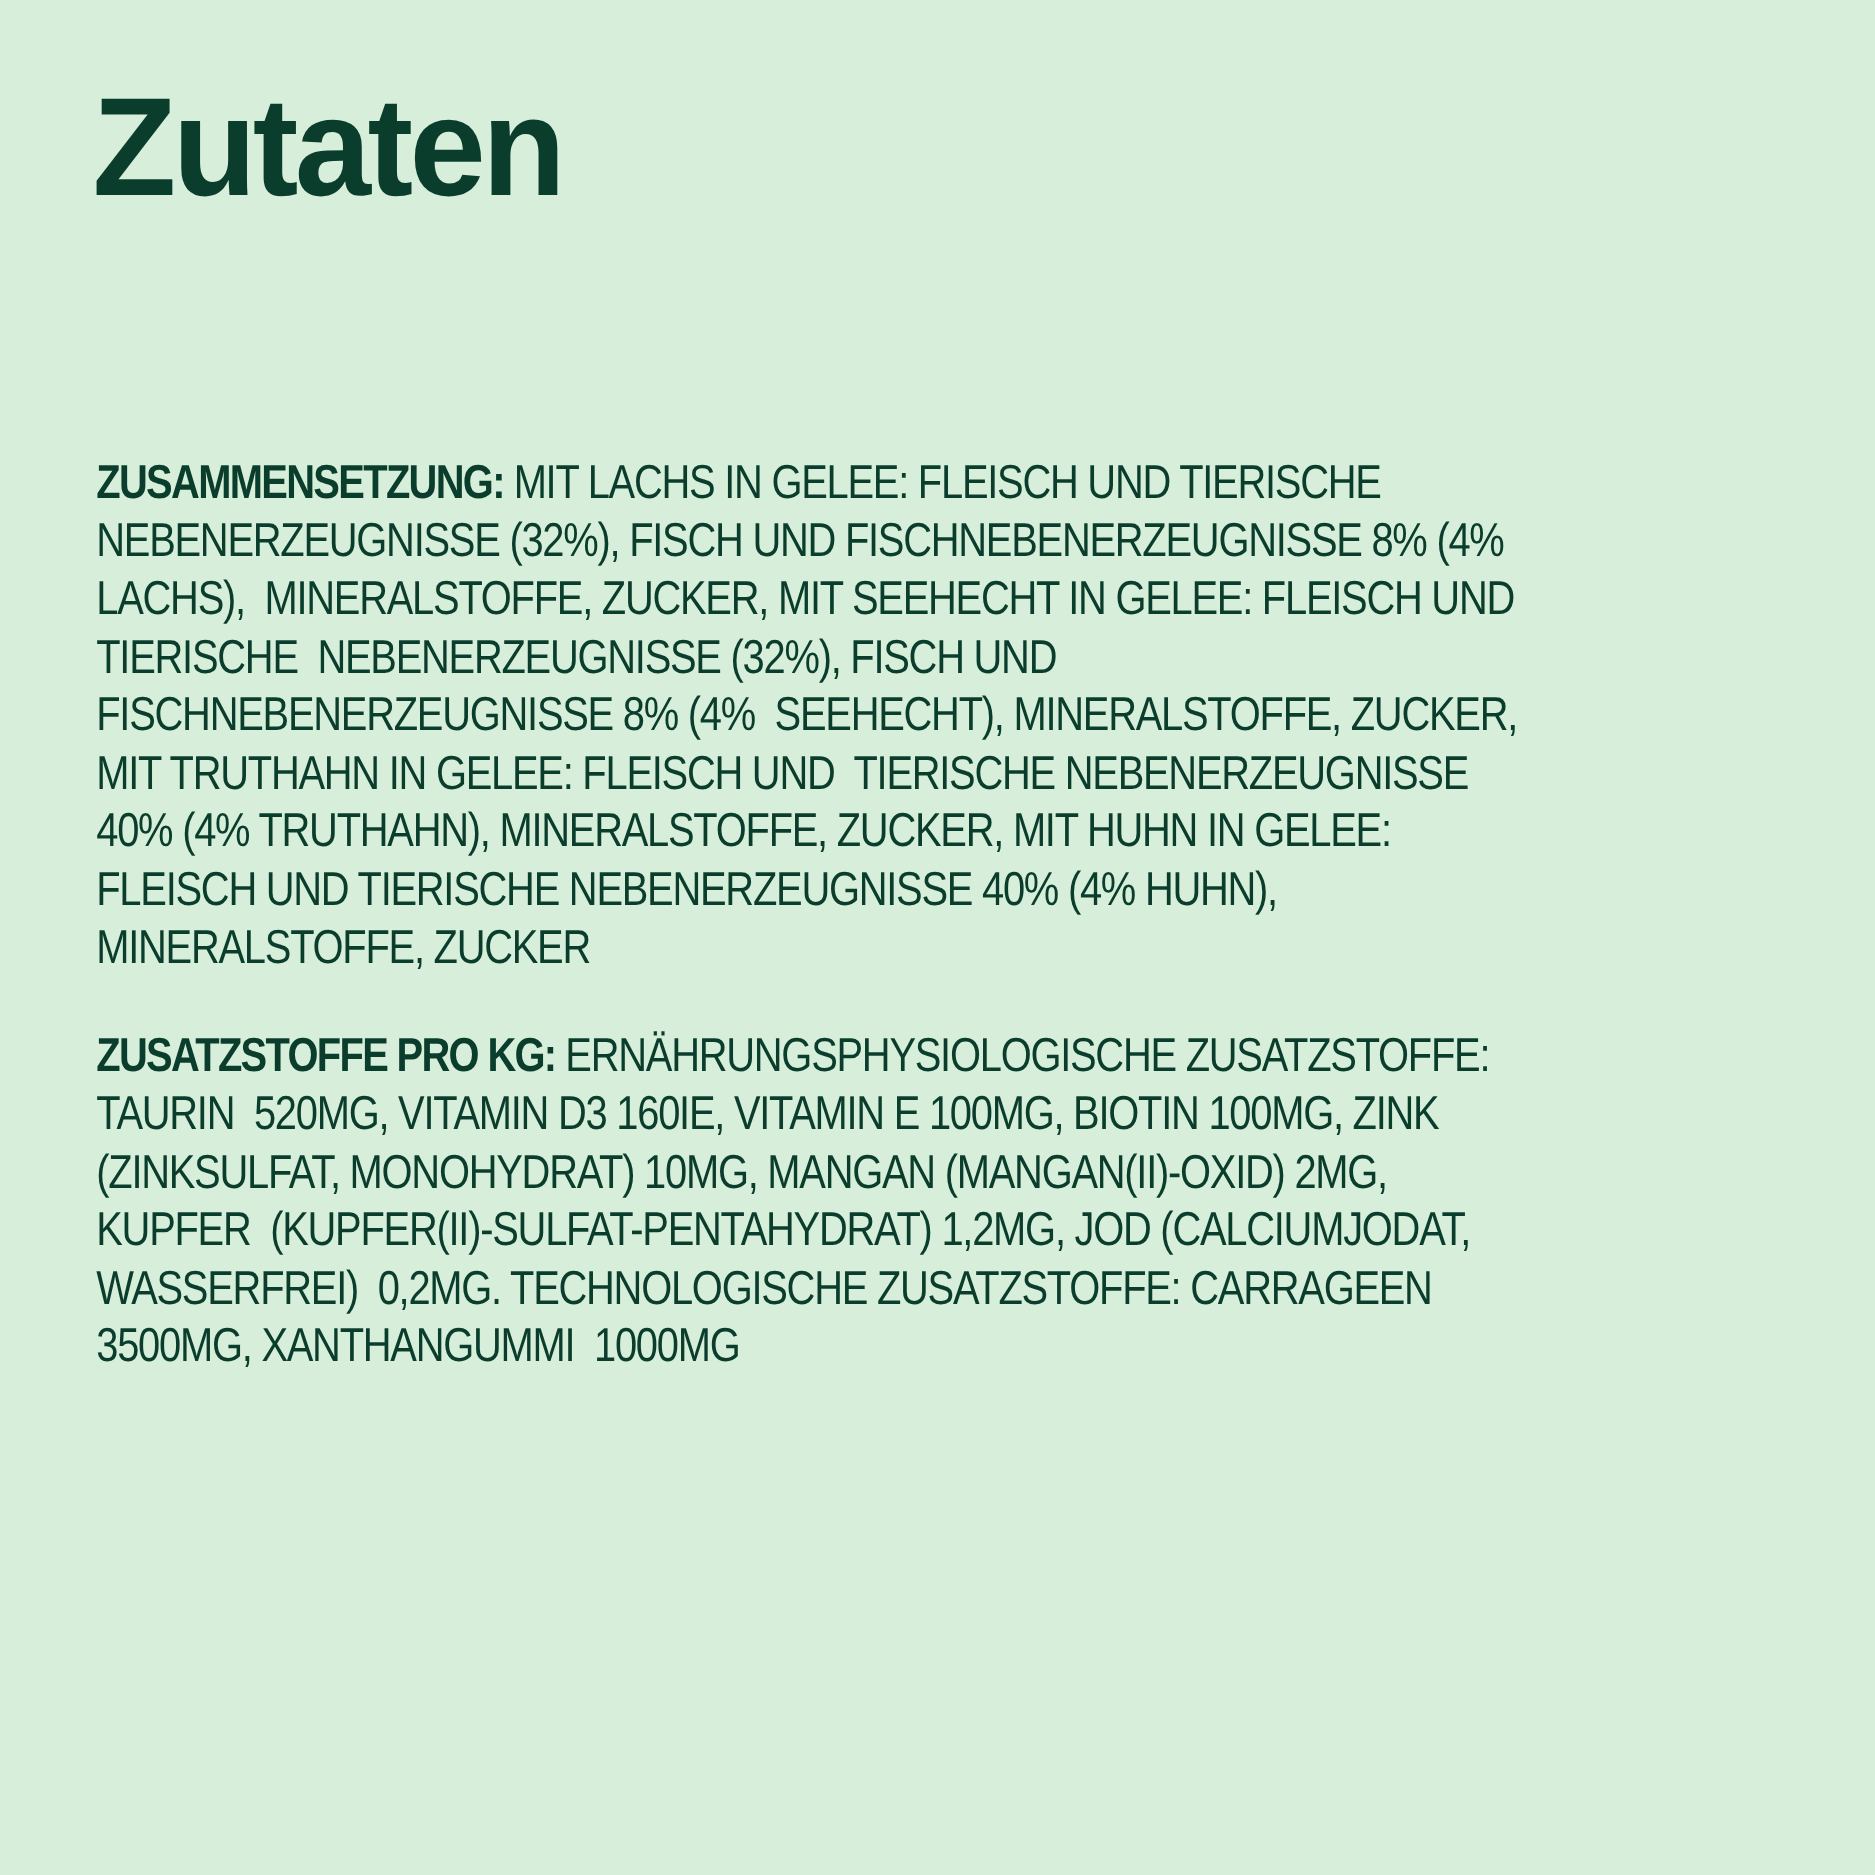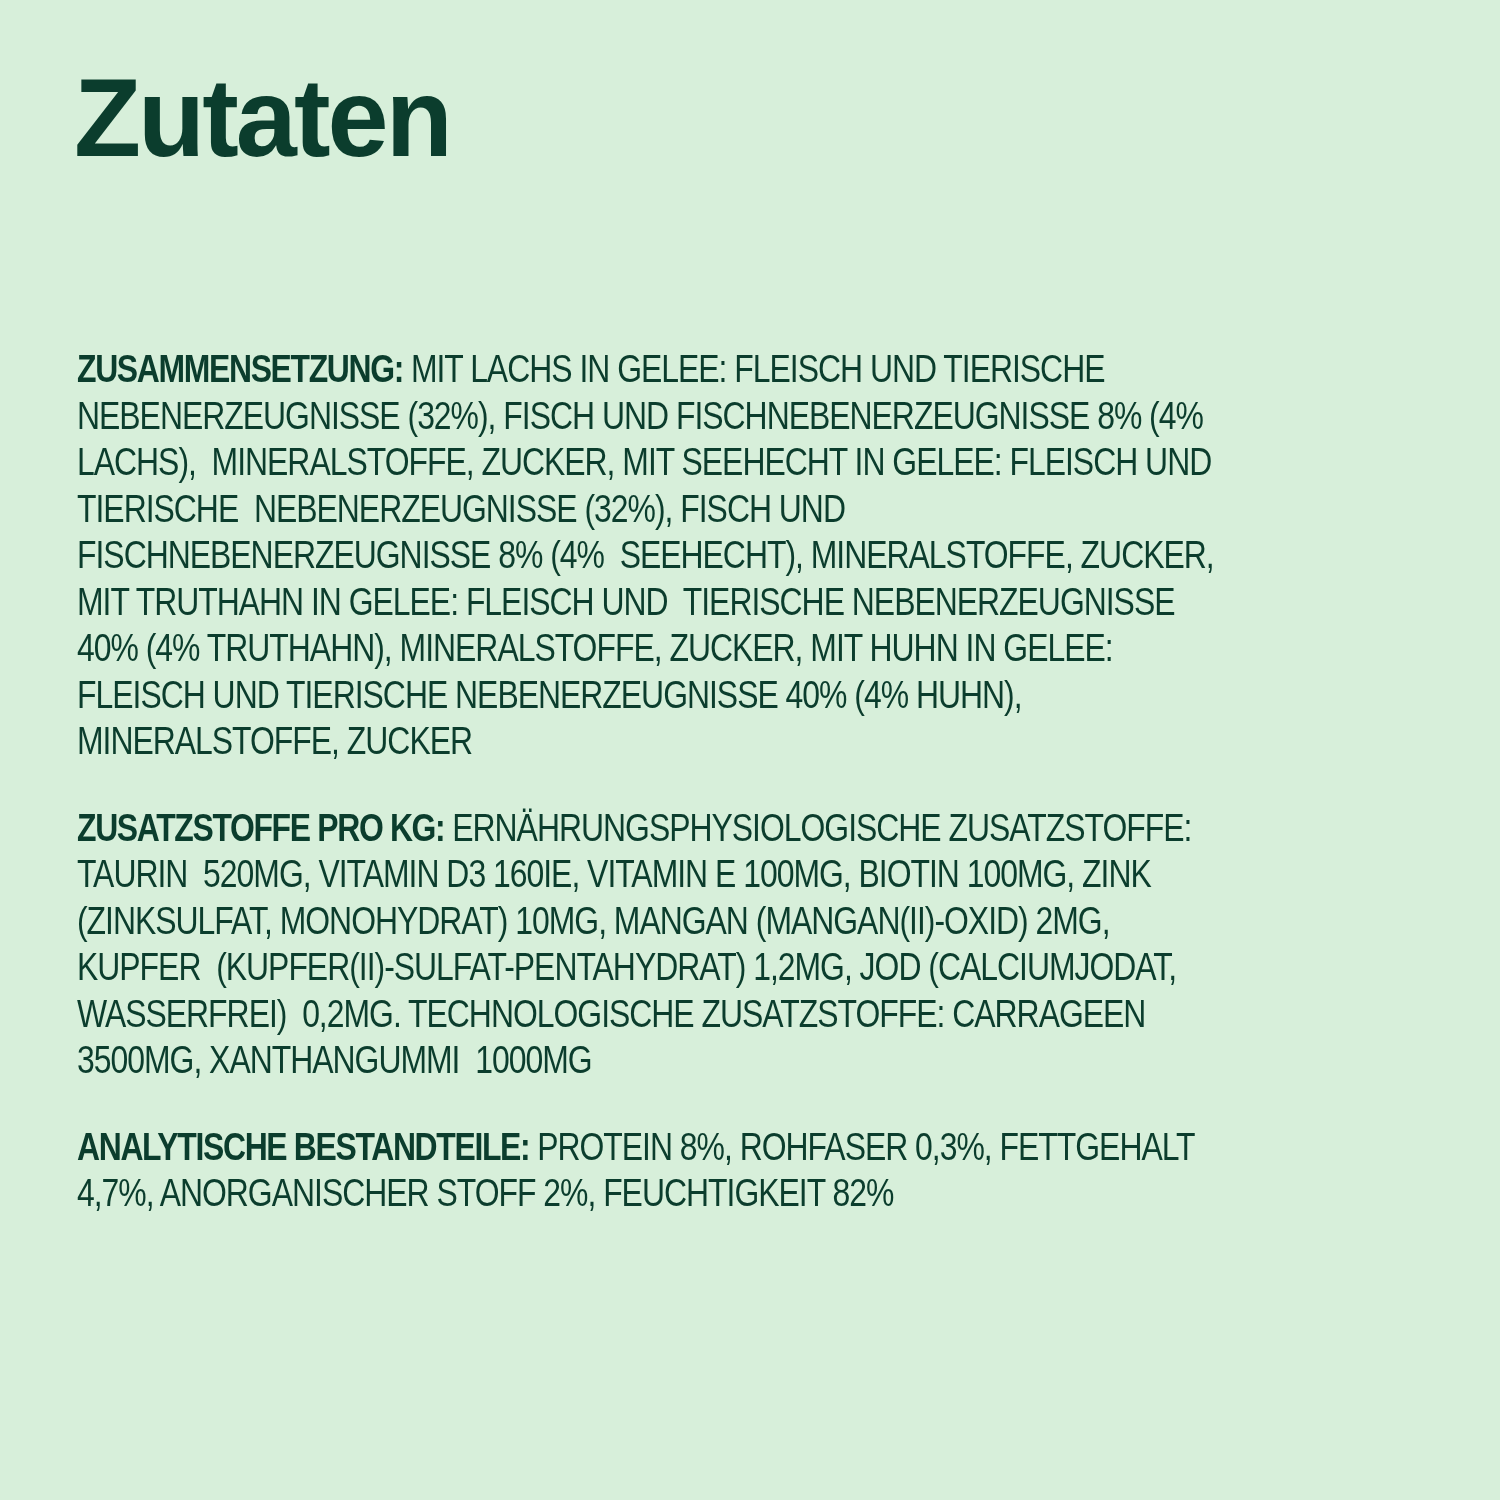--- a/index.html
+++ b/index.html
@@ -29,21 +29,21 @@
       transform: scaleX(0.98);
       transform-origin: left center;
     }
     .content {
       position: absolute;
       left: 77px;
       top: 346px;
       width: 1380px;
     }
     .section {
-      margin: 0 0 40px 0;
+      margin: 17px 0 40px 0;
     }
     .line {
       display: block;
       white-space: pre;
       font-size: 38px;
       line-height: 46.5px;
       height: 46.5px;
       letter-spacing: -1.2px;
       transform: scaleX(0.84);
       transform-origin: left center;
@@ -75,19 +75,15 @@
 
   <div class="section">
     <span class="line"><span class="label">ZUSATZSTOFFE PRO KG:</span><span> ERNÄHRUNGSPHYSIOLOGISCHE ZUSATZSTOFFE:</span></span>
     <span class="line">TAURIN  520MG, VITAMIN D3 160IE, VITAMIN E 100MG, BIOTIN 100MG, ZINK</span>
     <span class="line">(ZINKSULFAT, MONOHYDRAT) 10MG, MANGAN (MANGAN(II)-OXID) 2MG,</span>
     <span class="line">KUPFER  (KUPFER(II)-SULFAT-PENTAHYDRAT) 1,2MG, JOD (CALCIUMJODAT,</span>
     <span class="line">WASSERFREI)  0,2MG. TECHNOLOGISCHE ZUSATZSTOFFE: CARRAGEEN</span>
     <span class="line">3500MG, XANTHANGUMMI  1000MG</span>
   </div>
 
-  <div class="section">
-    <span class="line"><span class="label">ANALYTISCHE BESTANDTEILE:</span><span> PROTEIN 8%, ROHFASER 0,3%, FETTGEHALT</span></span>
-    <span class="line">4,7%, ANORGANISCHER STOFF 2%, FEUCHTIGKEIT 82%</span>
-  </div>
 
 
 </div>
 
 </body></html>

